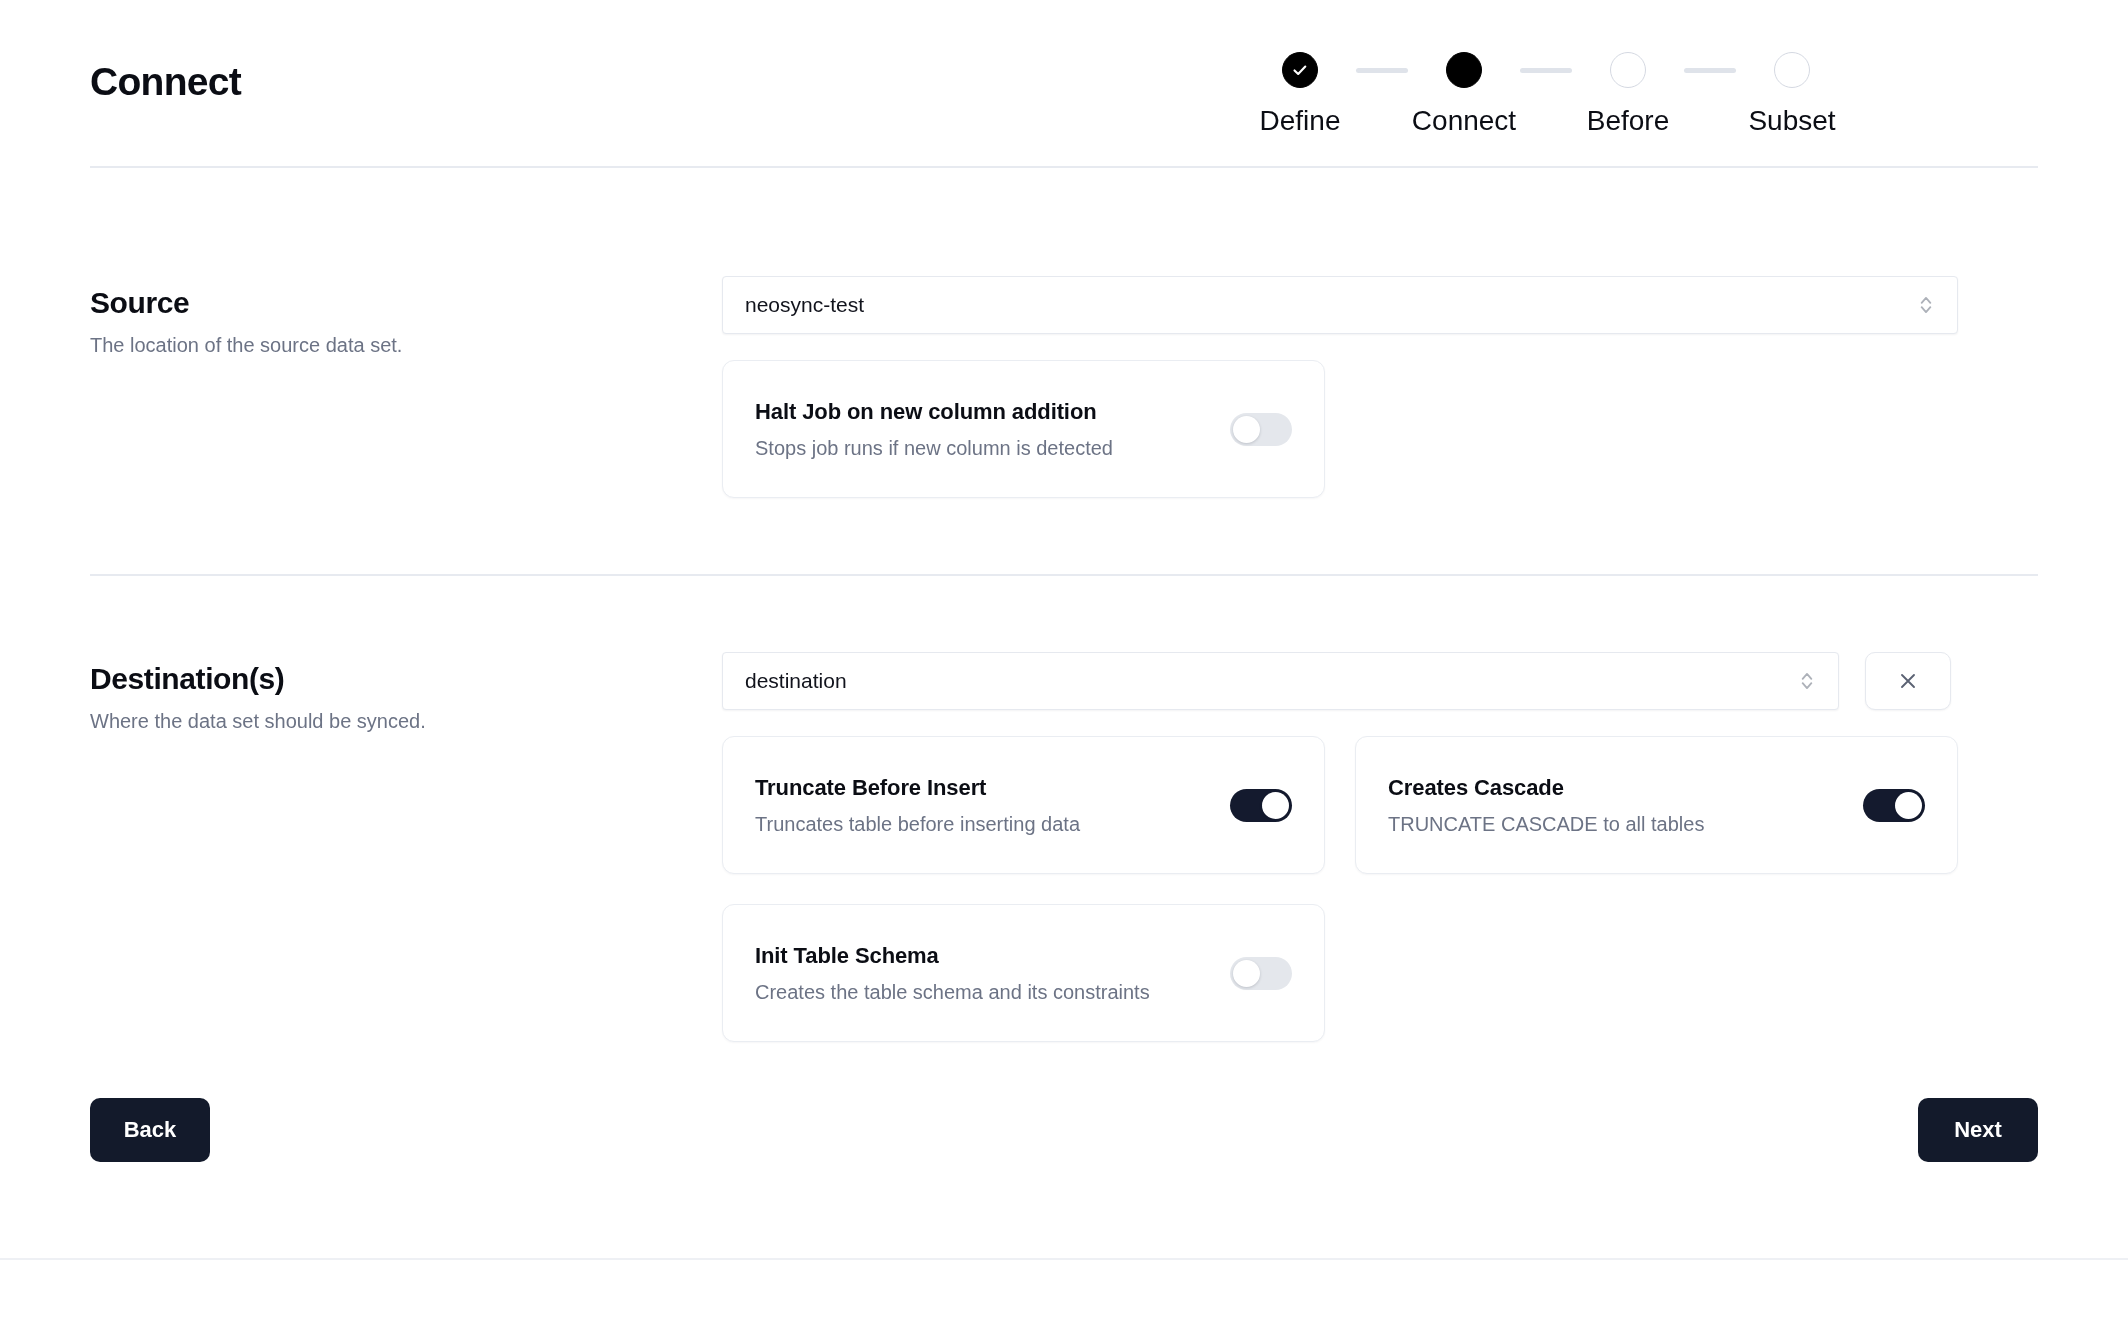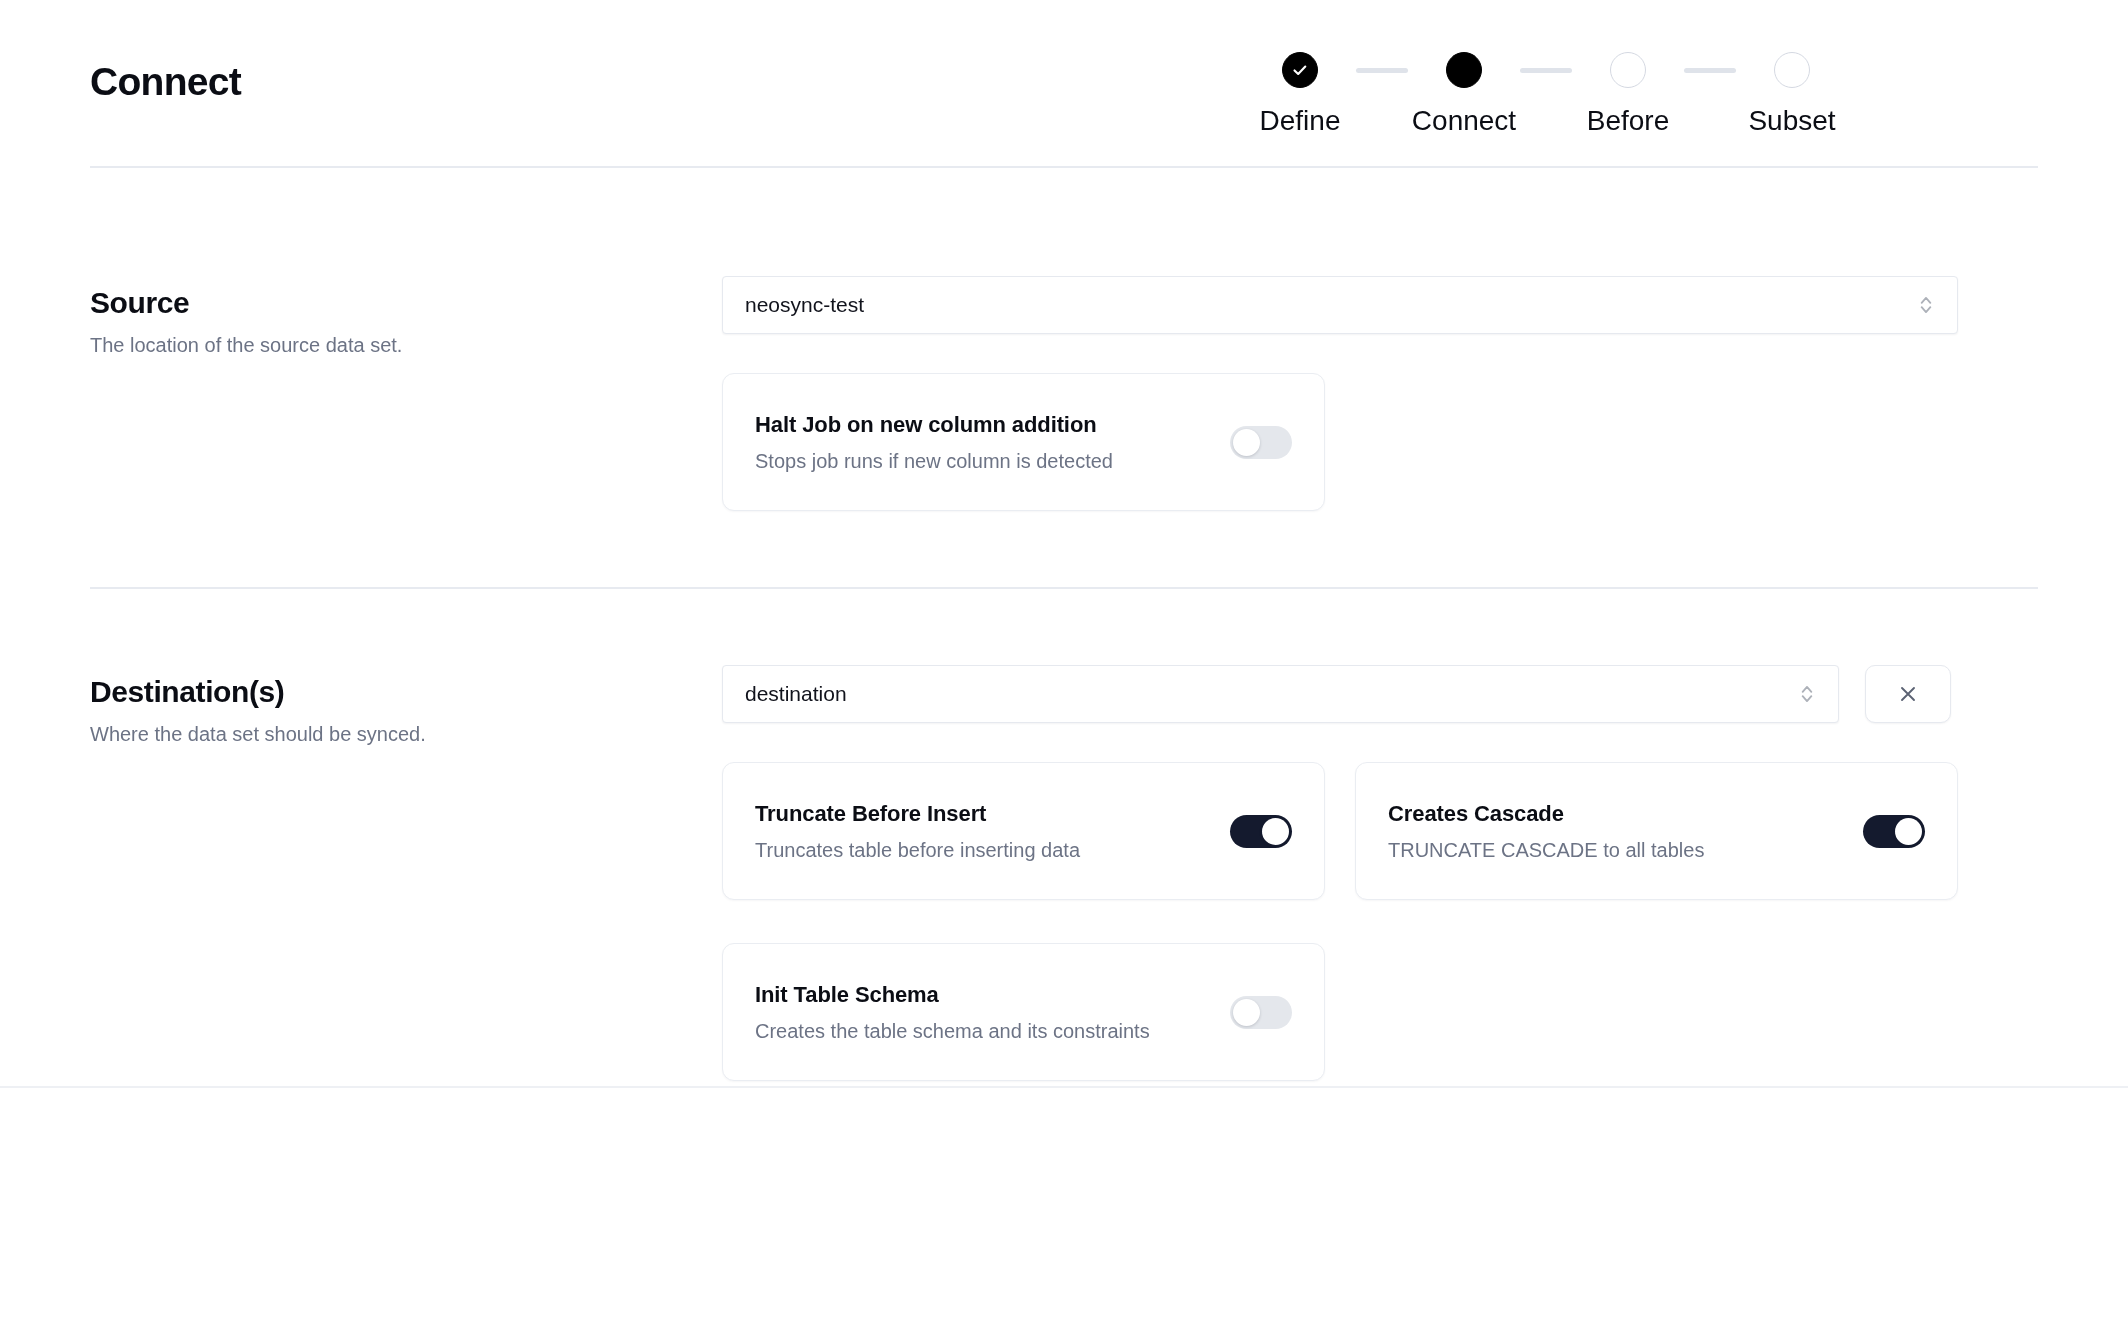--- a/index.html
+++ b/index.html
@@ -9,21 +9,21 @@
     width: 2128px;
     height: 1336px;
     background: #ffffff;
     font-family: "Liberation Sans", sans-serif;
     -webkit-font-smoothing: antialiased;
   }
 
   .page {
     position: relative;
     width: 2128px;
-    height: 1088px;
+    height: 1260px;
     background: #ffffff;
     overflow: hidden;
     border-bottom: 2px solid #eef0f4;
   }
 
   
   .header {
     position: relative;
     padding: 46px 90px 0 90px;
     height: 168px;
@@ -188,21 +188,20 @@
     width: 603px;
     height: 138px;
     border: 1.6px solid #eaedf2;
     border-radius: 12px;
     background: #ffffff;
     box-shadow: 0 1px 2px rgba(16,24,40,0.04);
     display: flex;
     align-items: center;
     justify-content: space-between;
     padding: 0 32px;
-    margin-top: 13px;
   }
   .card-text { max-width: 450px; }
   .card-title {
     font-size: 22px;
     font-weight: bold;
     color: #0b0d14;
     letter-spacing: -0.1px;
   }
   .card-desc {
     margin-top: 12px;

